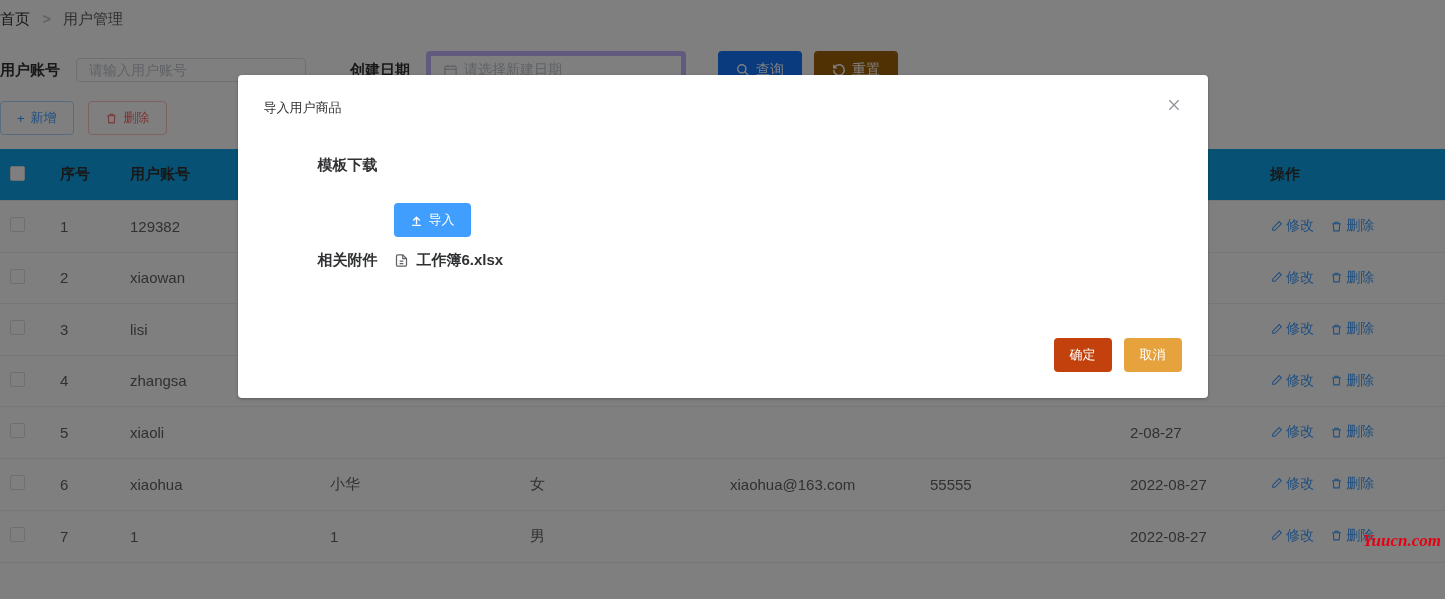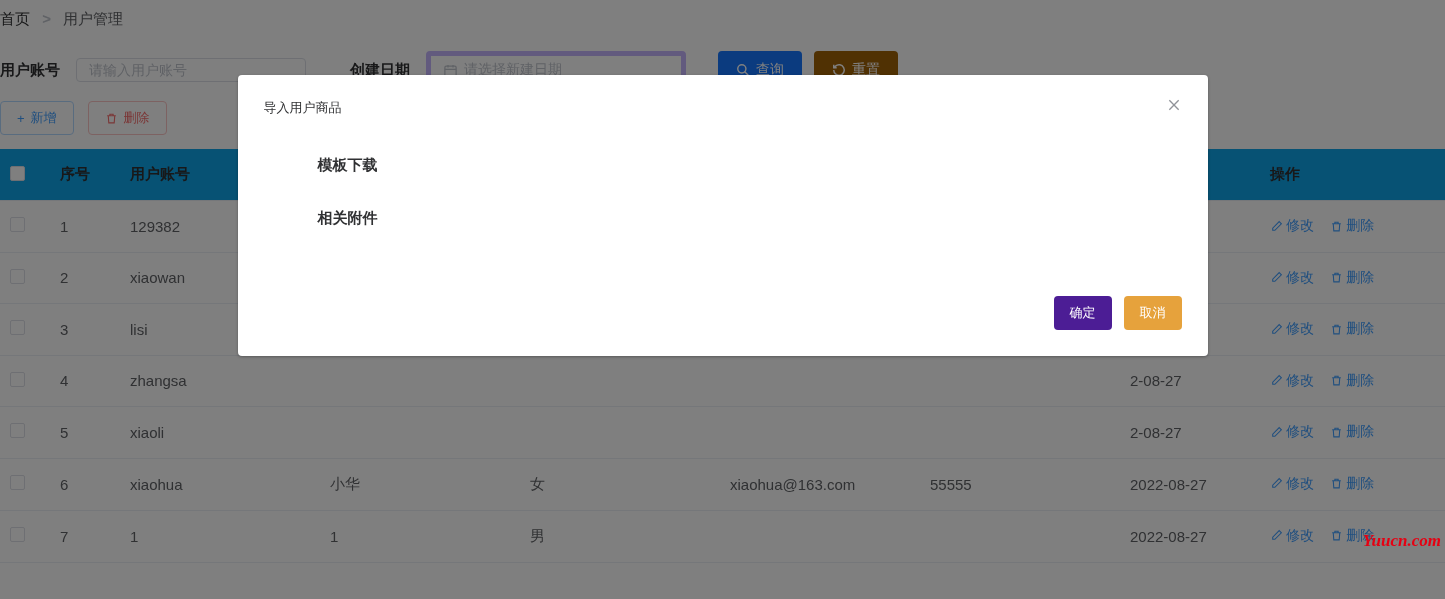--- a/index.html
+++ b/index.html
@@ -293,22 +293,37 @@
             <path d="M5 5l14 14M19 5L5 19"></path>
           </svg>
       </div>
     </div>
     <div class="dialog-body">
       <div class="form-row">
         <div class="form-label">模板下载</div>
       </div>
       <div class="form-row">
         <div class="form-label">相关附件</div>
+        <div class="form-content">
+          <button class="btn btn-primary-soft btn-small" style="background:#409eff">
+            <svg width="13" height="13" viewBox="0 0 24 24" fill="none" stroke="white" stroke-width="2.5">
+                <path d="M12 19V6M6 12l6-6 6 6M4 21h16"></path>
+              </svg>
+            <span>导入</span>
+          </button>
+          <div class="file-item">
+            <svg width="15" height="15" viewBox="0 0 24 24" fill="none" stroke="#606266" stroke-width="2">
+                <path d="M14 3H6a2 2 0 0 0-2 2v14a2 2 0 0 0 2 2h12a2 2 0 0 0 2-2V9l-6-6z"></path>
+                <path d="M14 3v6h6M9 13h6M9 17h6"></path>
+              </svg>
+            <span>工作簿6.xlsx</span>
+          </div>
+        </div>
       </div>
     </div>
     <div class="dialog-footer">
-      <button class="btn btn-primary-soft btn-small" style="background:#4c1d95">确定</button>
+      <button class="btn btn-primary-soft btn-small" style="background:#c2410c">确定</button>
       <button class="btn btn-warn btn-small">取消</button>
     </div>
   </div>
 </div>
 
 <div class="watermark">Yuucn.com</div>
 
 </body></html>

